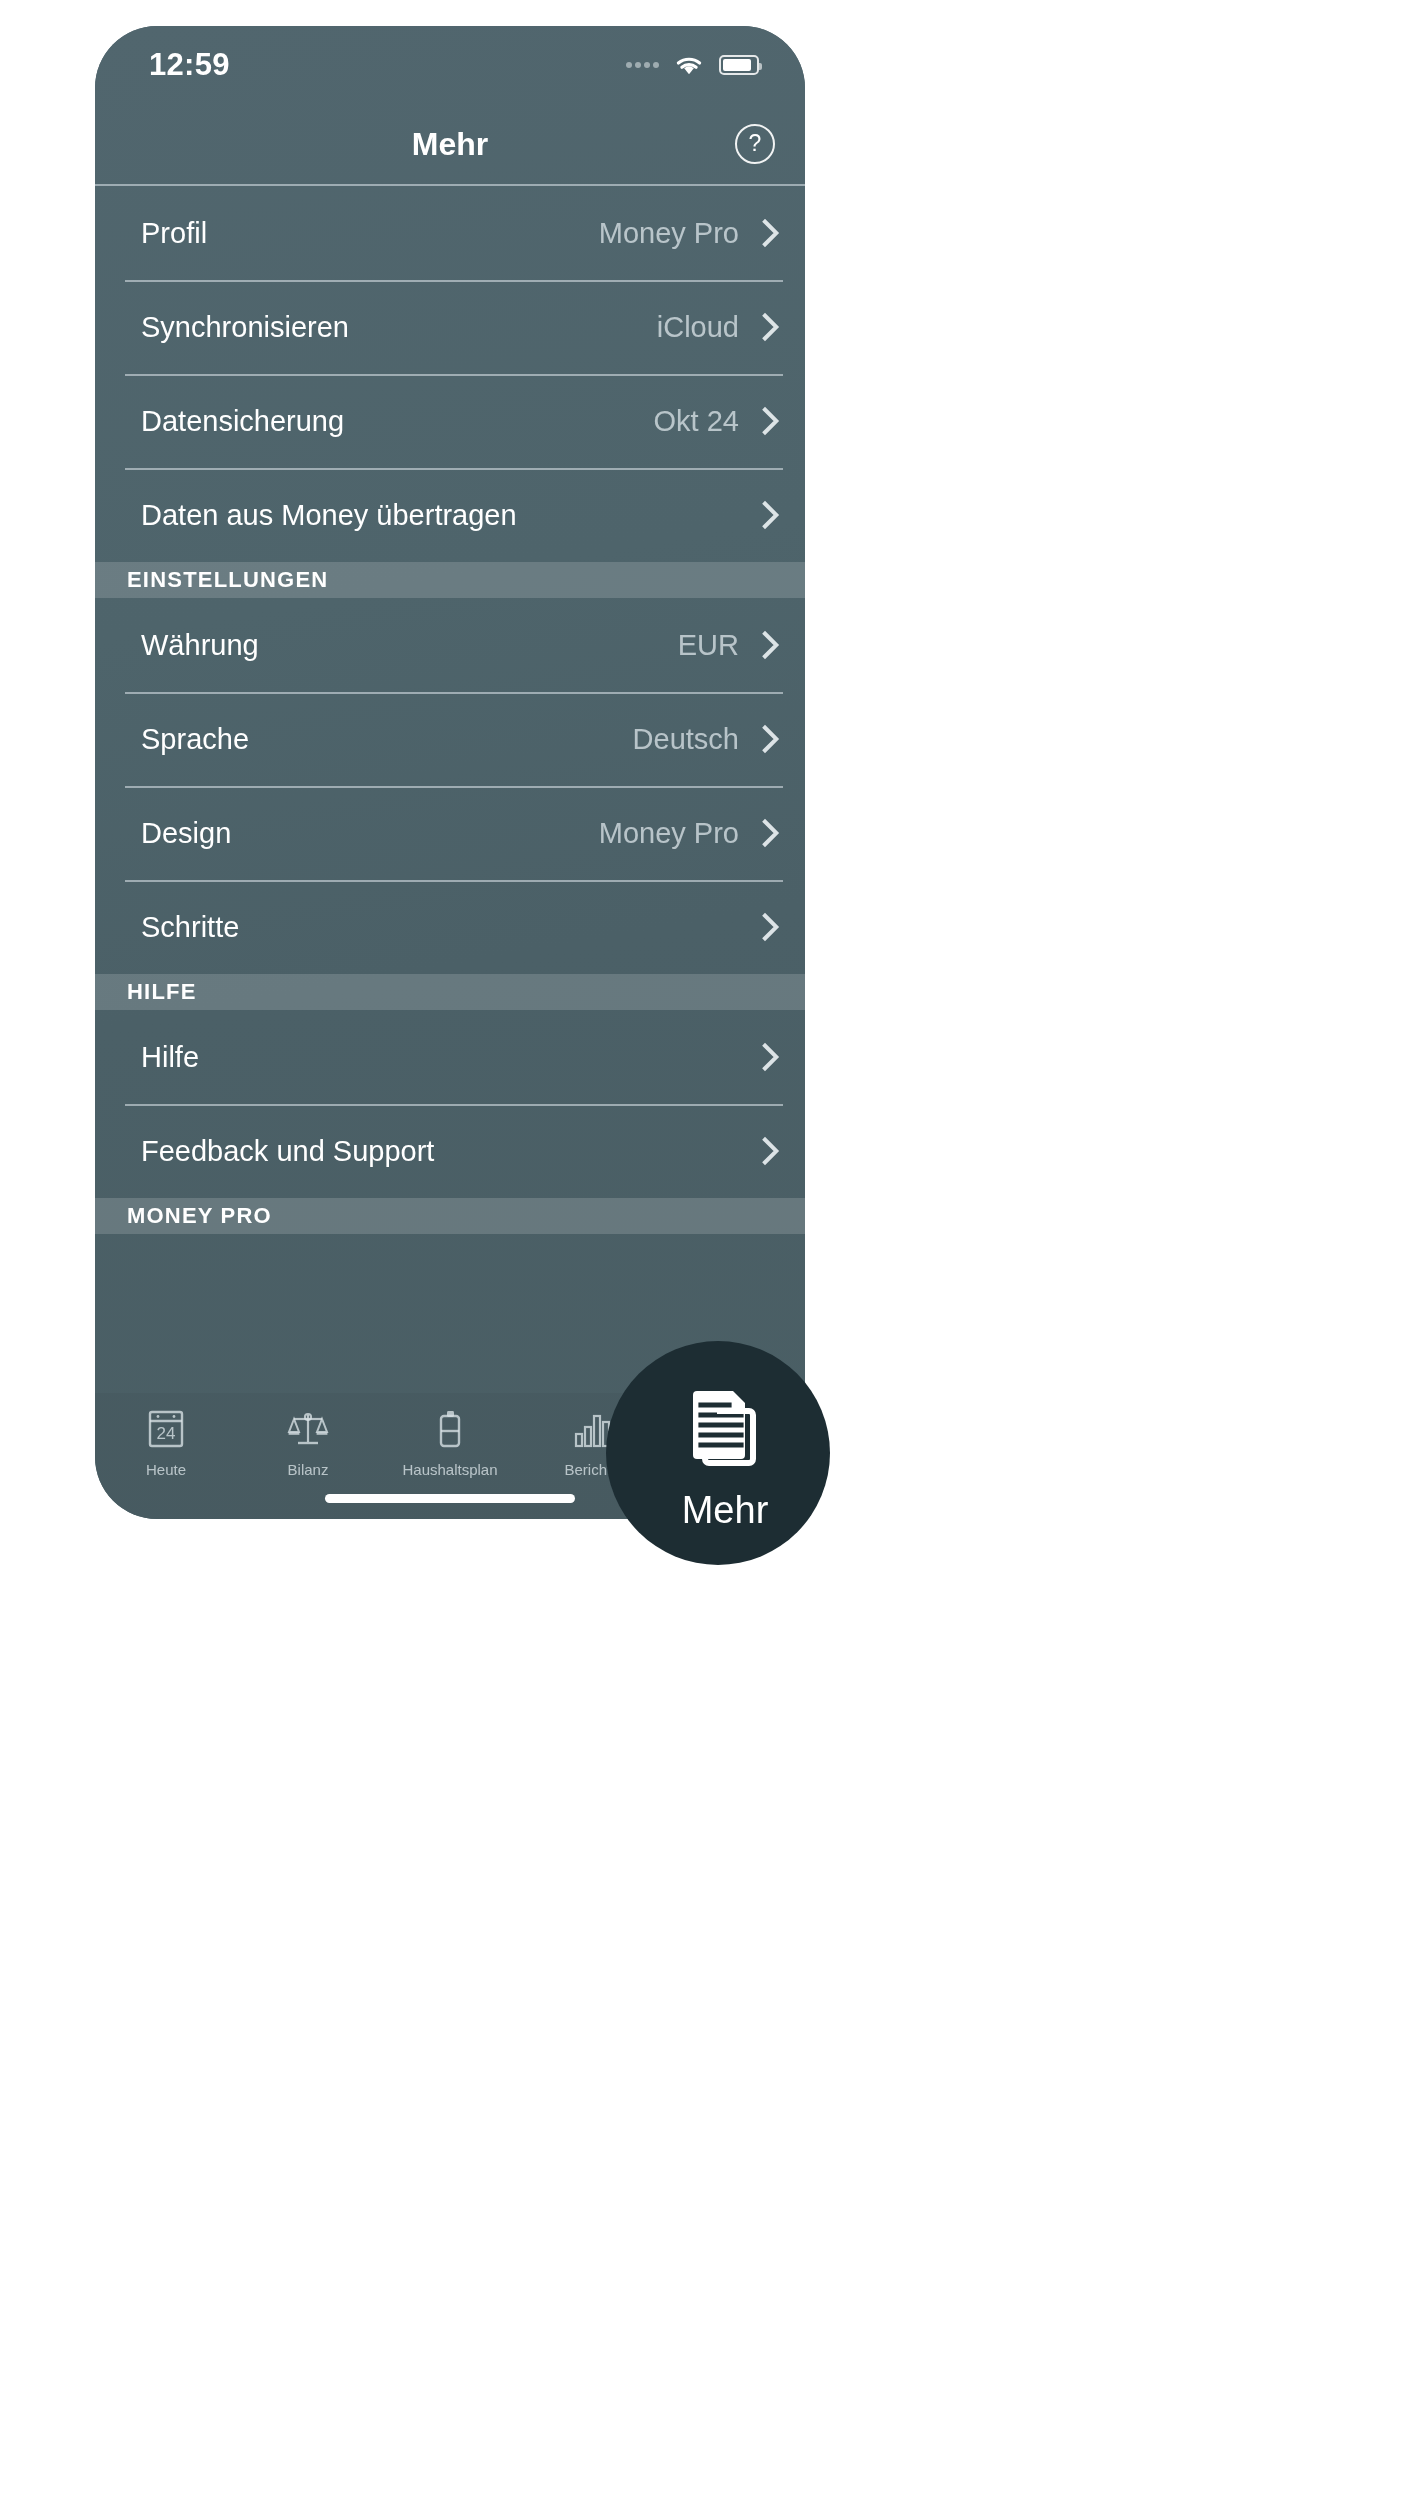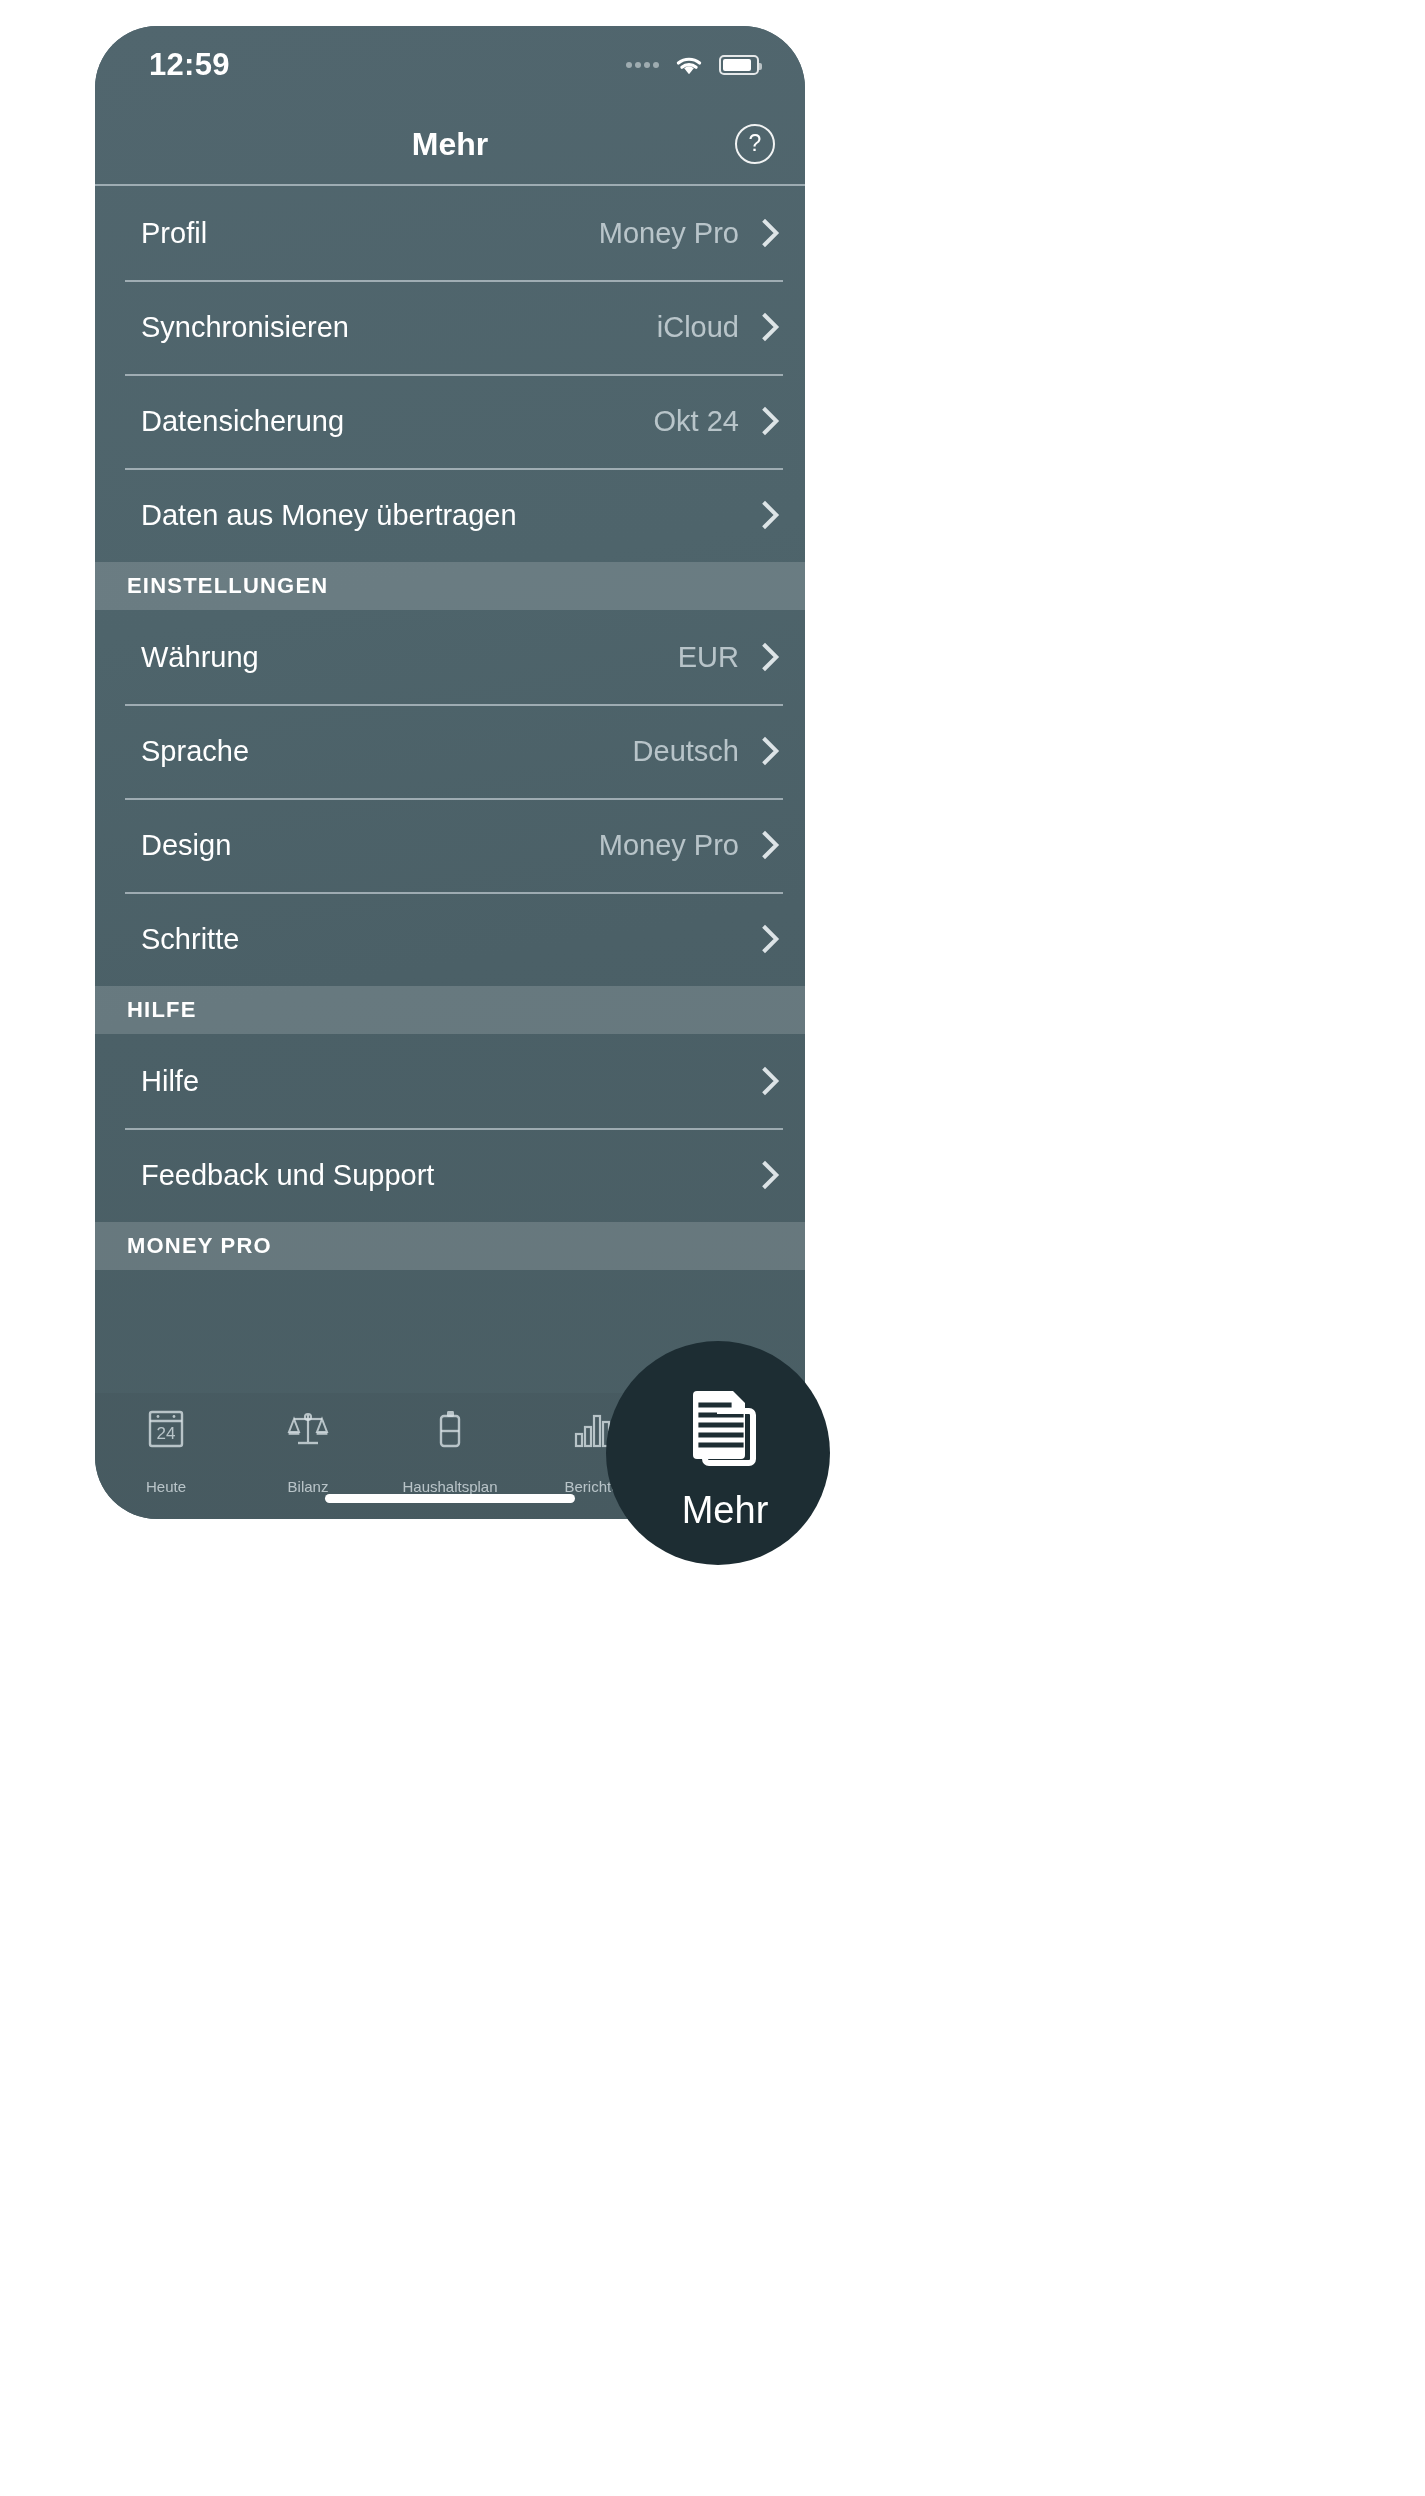--- a/index.html
+++ b/index.html
@@ -150,21 +150,21 @@
   .group { display: flex; flex-direction: column; }
 
   .section-header {
     background: rgba(255,255,255,0.16);
     color: #ffffff;
     font-size: 22px;
     font-weight: bold;
     letter-spacing: 1.2px;
     padding: 12px 0 12px 32px;
     box-sizing: border-box;
-    height: 48px;
+    height: 36px;
     display: flex;
     align-items: center;
   }
 
   .row {
     position: relative;
     height: 94px;
     flex: 0 0 94px;
     display: flex;
     align-items: center;
@@ -211,21 +211,21 @@
     align-items: flex-start;
     padding-top: 12px;
     box-sizing: border-box;
     background: rgba(0,0,0,0.04);
   }
   .tab {
     flex: 1 1 0;
     display: flex;
     flex-direction: column;
     align-items: center;
-    gap: 25px;
+    gap: 8px;
     cursor: pointer;
   }
   .tab-ico {
     height: 48px;
     display: flex;
     align-items: center;
     justify-content: center;
   }
   .tab-label {
     color: rgba(216,226,230,0.78);

